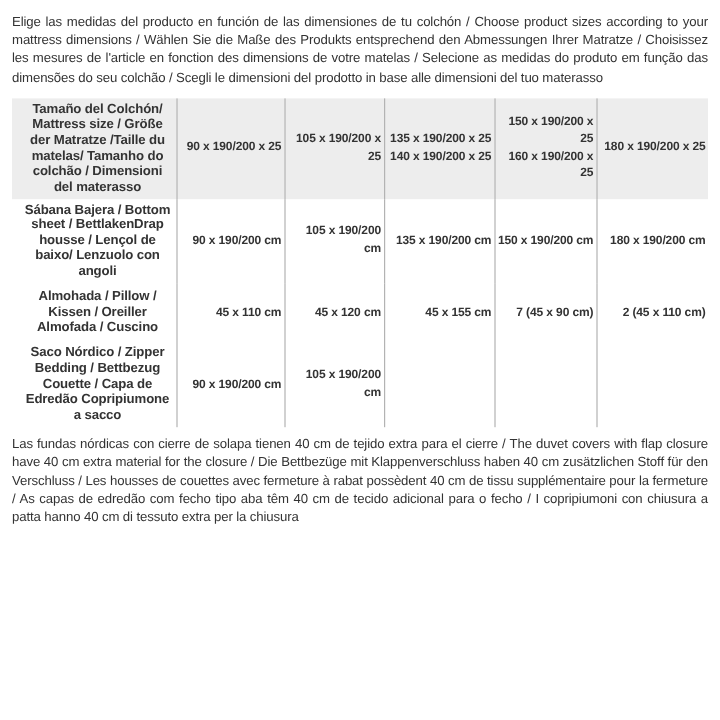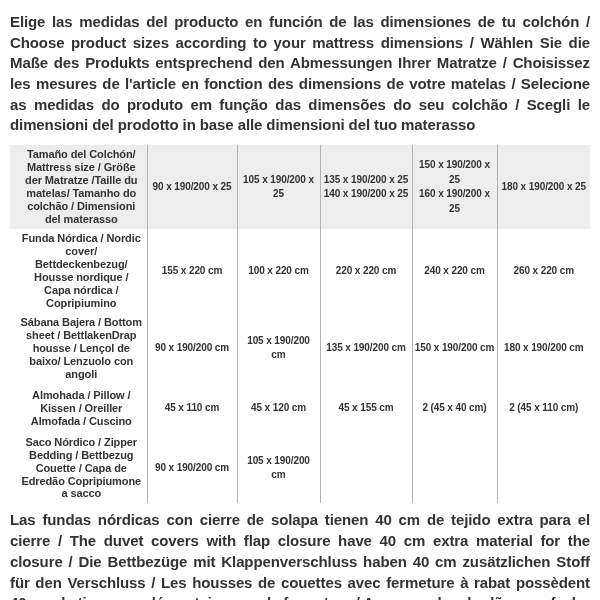--- a/index.html
+++ b/index.html
@@ -10,22 +10,22 @@
     background: #ffffff;
     font-family: "Liberation Sans", sans-serif;
     color: #333333;
     overflow: hidden;
   }
   .page {
     padding: 12px 10px 0 10px;
     box-sizing: border-box;
   }
   .intro, .footer-note {
-    font-size: 15px;
-    font-weight: bold;
+    font-size: 11px;
+    font-weight: normal;
     line-height: 1.38;
     text-align: justify;
     letter-spacing: -0.1px;
     color: #333333;
   }
   table.size-table {
     margin-top: 9px;
     border-collapse: collapse;
     table-layout: fixed;
     width: 580px;
@@ -39,21 +39,21 @@
     letter-spacing: -0.1px;
   }
   td.label {
     font-size: 11px;
     line-height: 1.18;
     padding: 3px 4px 3px 10px;
     text-align: center;
   }
   td.val {
     font-size: 10px;
-    text-align: center;
+    text-align: right;
     border-left: 1px solid #b3b3b3;
     white-space: pre-line;
     line-height: 1.45;
     padding: 2px;
   }
   .footer-note {
     margin-top: 7px;
   }
 </style>
 </head>
@@ -76,42 +76,34 @@
       <tr class="alt" style="height:56px">
         <td class="label">Tamaño del Colchón/ Mattress size / Größe der Matratze /Taille du matelas/ Tamanho do colchão / Dimensioni del materasso</td>
         <td class="val">90 x 190/200 x 25</td>
         <td class="val">105 x 190/200 x 25</td>
         <td class="val">135 x 190/200 x 25
 140 x 190/200 x 25</td>
         <td class="val">150 x 190/200 x 25
 160 x 190/200 x 25</td>
         <td class="val">180 x 190/200 x 25</td>
       </tr>
-      <tr style="height:58px">
-        <td class="label">Funda Nórdica /  Nordic cover/ Bettdeckenbezug/ Housse nordique  / Capa nórdica / Copripiumino</td>
-        <td class="val">155 x 220 cm</td>
-        <td class="val">100 x 220 cm</td>
-        <td class="val">220 x 220 cm</td>
-        <td class="val">240 x 220 cm</td>
-        <td class="val">260 x 220 cm</td>
-      </tr>
       <tr style="height:60px">
         <td class="label">Sábana Bajera / Bottom sheet / BettlakenDrap housse / Lençol de baixo/ Lenzuolo con angoli</td>
         <td class="val">90 x 190/200 cm</td>
         <td class="val">105 x 190/200 cm</td>
         <td class="val">135 x 190/200 cm</td>
         <td class="val">150 x 190/200 cm</td>
         <td class="val">180 x 190/200 cm</td>
       </tr>
       <tr style="height:49px">
         <td class="label">Almohada  / Pillow / Kissen / Oreiller Almofada / Cuscino</td>
         <td class="val">45 x 110 cm</td>
         <td class="val">45 x 120 cm</td>
         <td class="val">45 x 155 cm</td>
-        <td class="val">2 (45 x 40 cm)</td>
+        <td class="val">7 (45 x 90 cm)</td>
         <td class="val">2 (45 x 110 cm)</td>
       </tr>
       <tr style="height:58px">
         <td class="label">Saco Nórdico / Zipper Bedding / Bettbezug Couette  / Capa de Edredão Copripiumone a sacco</td>
         <td class="val">90 x 190/200 cm</td>
         <td class="val">105 x 190/200 cm</td>
         <td class="val"></td>
         <td class="val"></td>
         <td class="val"></td>
       </tr>

